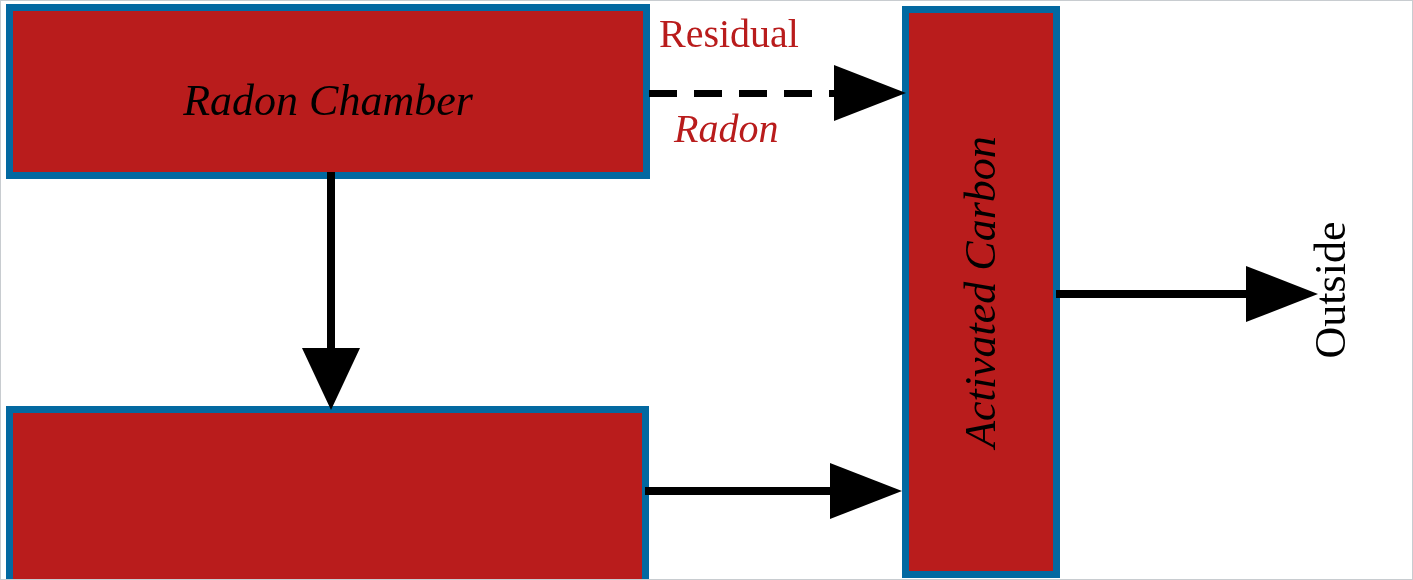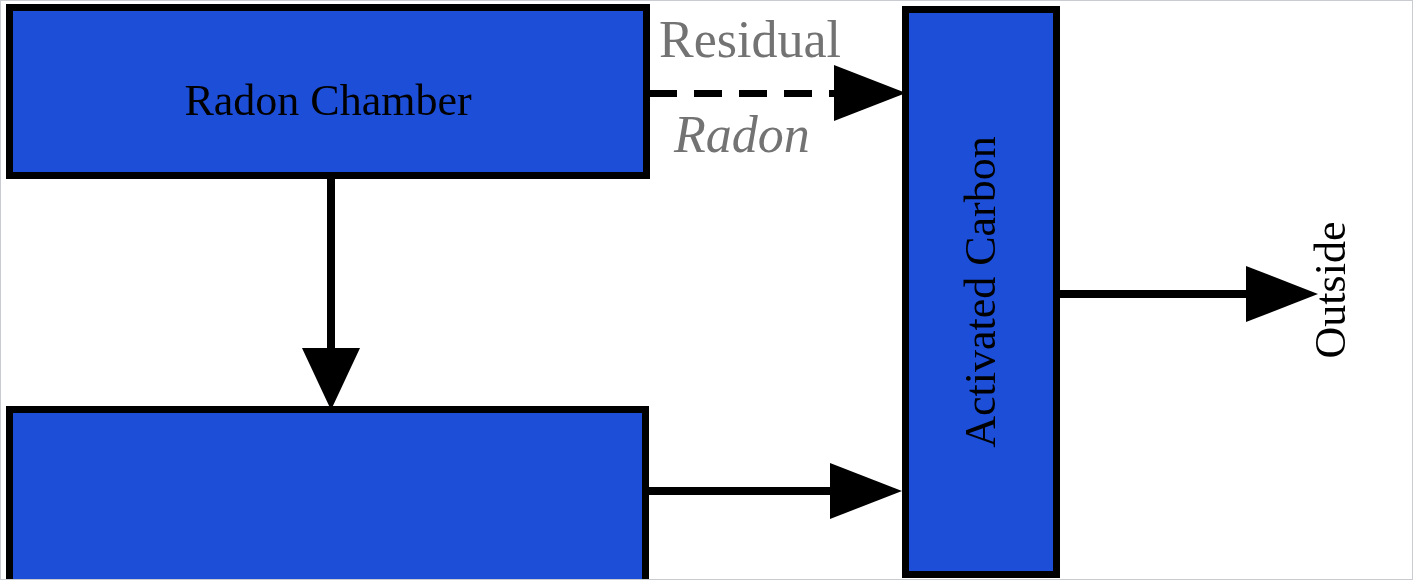--- a/index.html
+++ b/index.html
@@ -14,23 +14,24 @@
     background: #ffffff;
     overflow: hidden;
     font-family: "Liberation Serif", "DejaVu Serif", serif;
     box-sizing: border-box;
     border: 1px solid #c8ccd0;
   }
 
   
   .box {
     position: absolute;
-    background: #1d4ed8;
-    border: 7px solid #000000;
+    background: #b91c1c;
+    border: 7px solid #0369a1;
     box-sizing: border-box;
+    font-style: italic;
   }
   #radon-chamber-box {
     left: 5px;
     top: 3px;
     width: 644px;
     height: 175px;
   }
   #storage-chamber-box {
     left: 5px;
     top: 405px;
@@ -129,22 +130,22 @@
     background-repeat: repeat-x;
   }
   #residual-arrowhead {
     left: 833px;
     top: 64px;
   }
 
   
   .edge-label {
     position: absolute;
-    color: #737373;
-    font-size: 52px;
+    color: #b91c1c;
+    font-size: 40px;
     line-height: 1;
     white-space: nowrap;
   }
   #residual-label-top {
     left: 658px;
     top: 13px;
   }
   #residual-label-bottom {
     left: 673px;
     top: 108px;

